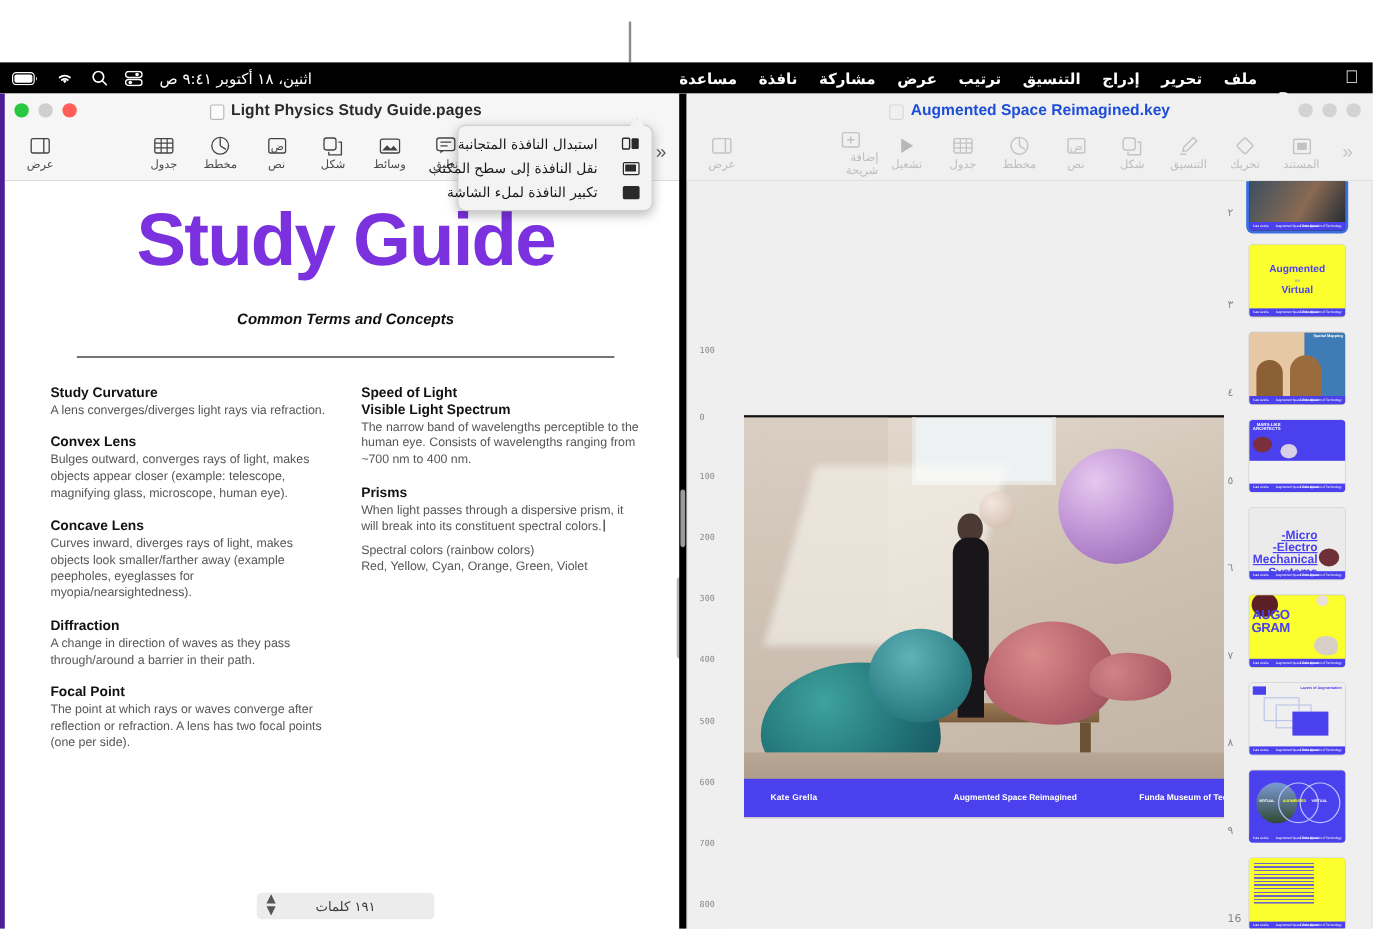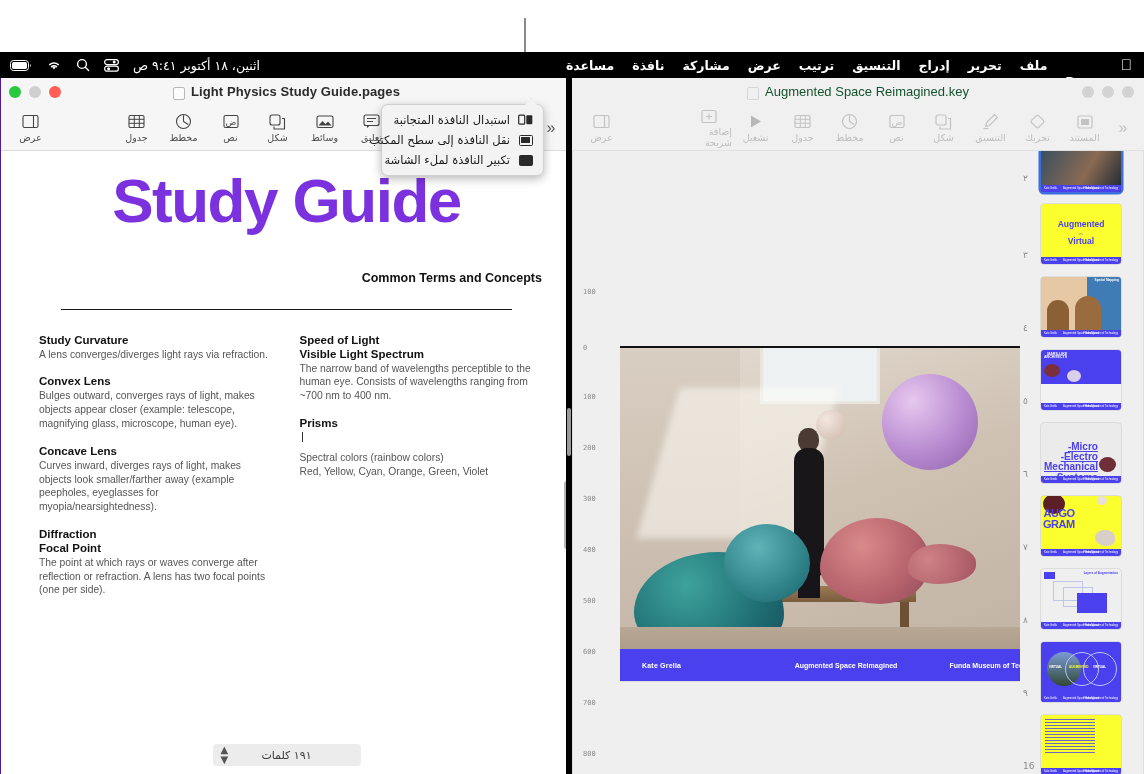--- a/index.html
+++ b/index.html
@@ -43,21 +43,21 @@
     margin-right: auto; display: flex; align-items: center; gap: 14px;
     padding-left: 10px; direction: ltr;
   }
   .status-time { font-size: 12.5px; direction: rtl; white-space: nowrap;
     font-family: "DejaVu Sans","Liberation Sans",sans-serif; }
   .sicon { display:inline-flex; align-items:center; }
 
   
   .pages-window {
     position: absolute; left: 0; top: 78px; width: 572px; height: 696px;
-    background: #ffffff; border-left: 1px solid #4c1d95;
+    background: #ffffff; border-left: 4px solid #4c1d95;
     overflow: hidden;
   }
   .titlebar {
     position: relative; height: 27px; background: #f6f6f6;
     display:flex; align-items:center; justify-content:center;
     border-bottom: none;
   }
   .win-title { font-size: 13px; font-weight: bold; color:#2b2b2b; letter-spacing:.1px; }
   .title-badge {
     margin-right: 6px; width: 12px; height: 13px; border:1px solid #b9b9b9;
@@ -91,21 +91,21 @@
   }
   .page {
     position:absolute; left: 0; right:0; top:0; bottom: 0;
     background:#fff; padding: 18px 30px 0 30px; direction: ltr;
   }
   .doc-title {
     color:#7b32de; font-weight:bold; line-height: .96;
     font-size: 62px; letter-spacing:-1.5px; text-align:center;
     margin-top: 2px;
   }
-  .doc-sub { text-align:right; font-size: 12.5px; font-weight:bold; color:#111; margin-top: 40px; }
+  .doc-sub { text-align:center; font-size: 12.5px; font-weight:bold; color:#111; margin-top: 28px; font-style: italic; }
   .doc-rule { height:1px; background:#1a1a1a; margin: 24px 30px 0 30px; }
   .cols { display:flex; gap: 26px; margin-top: 24px; padding: 0 8px; }
   .col { width: 50%; }
   .term { font-size: 11.5px; font-weight: bold; color:#111; margin-bottom: 2px; }
   .def { font-size: 10.3px; color:#555; line-height: 1.34; margin-bottom: 14px; }
   .def.tight { margin-bottom: 6px; }
   .caret { display:inline-block; width:1px; height:10px; background:#333;
            vertical-align:-1px; margin-left:2px; }
 
   .wordcount {
@@ -128,39 +128,39 @@
     background:#f3f3f3; border-radius: 7px; padding: 5px 0;
     box-shadow: 0 3px 10px rgba(0,0,0,.28); z-index: 60;
     border: 1px solid #d0d0d0;
   }
   .dd-arrow {
     position:absolute; left: 142px; top: -7px; width: 14px; height: 8px;
     background:#f3f3f3; clip-path: polygon(50% 0, 100% 100%, 0 100%);
     border-top: 1px solid #d0d0d0;
   }
   .dd-item {
-    display:flex; align-items:center; direction: rtl; gap: 8px;
+    display:flex; align-items:center; direction: rtl; gap: 20px;
     padding: 3px 10px; font-size: 11.5px; color:#1a1a1a; white-space:nowrap;
     font-family:"DejaVu Sans","Liberation Sans",sans-serif;
   }
   .dd-ico { width:15px; height:13px; flex:0 0 auto; display:flex; align-items:center; justify-content:center;}
   .ico-fill { width:14px;height:11px;border:1.3px solid #2a2a2a;border-radius:1.5px;position:relative;}
   .ico-fill::after{content:"";position:absolute;inset:1.6px;background:#2a2a2a;border-radius:.5px;}
   .ico-fill2 { width:14px;height:11px;border:1.3px solid #2a2a2a;border-radius:1.5px;background:#2a2a2a;}
 
   
   .key-window {
     position:absolute; left: 572px; top: 78px; width: 572px; height: 696px;
     background:#efefef; overflow:hidden;
   }
   .key-titlebar {
     height: 27px; background:#f0f0f0; display:flex; align-items:center; justify-content:center;
     position:relative;
   }
-  .key-title { font-size: 13px; font-weight:normal; color:#14532d; }
+  .key-title { font-size: 13px; font-weight:bold; color:#1d4ed8; }
   .key-badge { margin-right:6px; width:12px;height:13px;border:1px solid #d6d6d6;border-radius:2px;
                display:inline-block; position:relative; top:2px; }
   .key-traffic { position:absolute; right: 10px; top: 8px; display:flex; gap:8px; direction:ltr;}
   .key-traffic span { width:12px;height:12px;border-radius:50%;background:#d3d3d3;display:block;}
   .key-toolbar {
     height:46px; background:#f0f0f0; display:flex; align-items:center; direction:rtl;
     padding: 0 6px; border-bottom:1px solid #e0e0e0;
   }
   .key-toolbar .tb-item { color:#c0c0c0; }
   .key-toolbar .tb-item .lbl { color:#bdbdbd; }
@@ -454,30 +454,31 @@
         <div class="cols">
 
           <div class="col">
             <div class="term">Study Curvature</div>
             <div class="def">A lens converges/diverges light rays via refraction.</div>
             <div class="term">Convex Lens</div>
             <div class="def">Bulges outward, converges rays of light, makes objects appear closer (example: telescope, magnifying glass, microscope, human eye).</div>
             <div class="term">Concave Lens</div>
             <div class="def">Curves inward, diverges rays of light, makes objects look smaller/farther away (example peepholes, eyeglasses for myopia/nearsightedness).</div>
             <div class="term">Diffraction</div>
+            <div class="def">A change in direction of waves as they pass through/around a barrier in their path.</div>
             <div class="term">Focal Point</div>
             <div class="def">The point at which rays or waves converge after reflection or refraction. A lens has two focal points (one per side).</div>
           </div>
 
           <div class="col">
             <div class="term">Speed of Light</div>
             <div class="term">Visible Light Spectrum</div>
             <div class="def">The narrow band of wavelengths perceptible to the human eye. Consists of wavelengths ranging from ~700 nm to 400 nm.</div>
             <div class="term">Prisms</div>
-            <div class="def tight"><span class="caret"></span></div>
+            <div class="def tight"><span>When light passes through a dispersive prism, it will break into its constituent spectral colors.</span><span class="caret"></span></div>
             <div class="def">
               <span>Spectral colors (rainbow colors)</span><br>
               <span>Red, Yellow, Cyan, Orange, Green, Violet</span>
             </div>
           </div>
         </div>
       </div>
 
       <div class="vscroll"></div>
 

